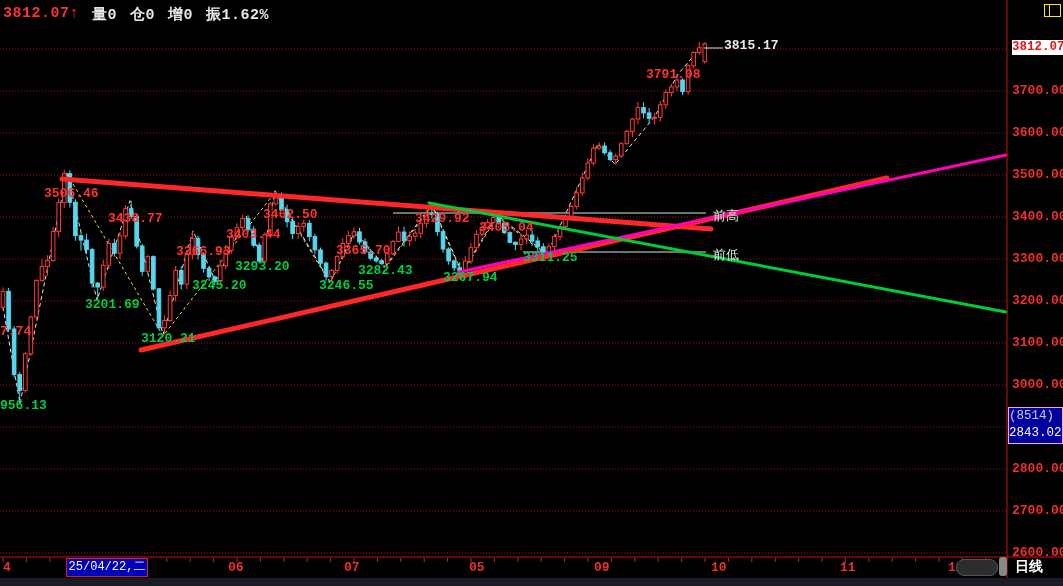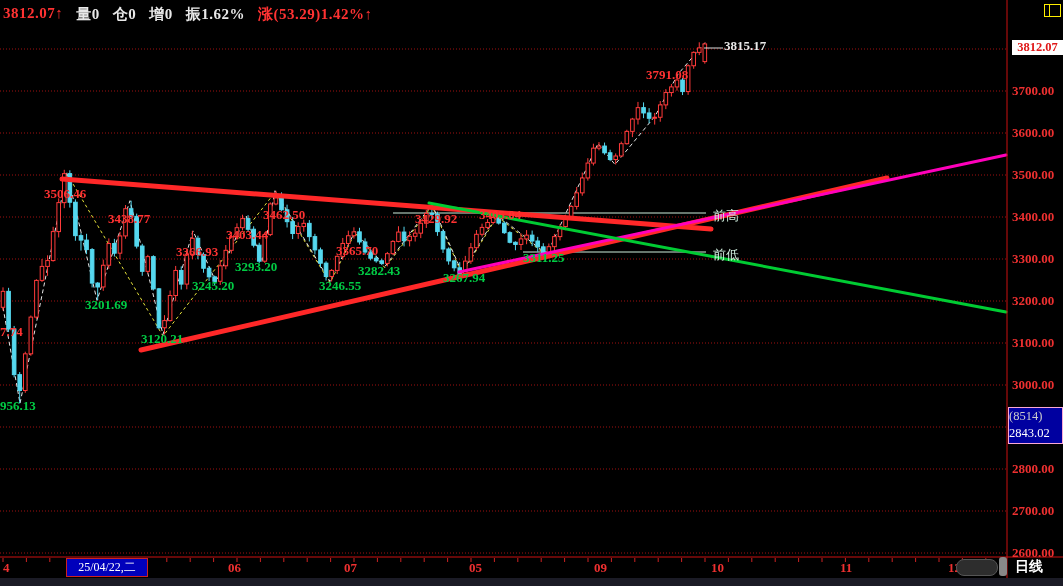--- a/index.html
+++ b/index.html
@@ -1,17 +1,17 @@
 <!DOCTYPE html>
 <html><head>
 <meta charset="utf-8">
 <style>
   html,body{margin:0;padding:0;background:#000;}
   #stage{position:relative;width:1063px;height:586px;background:#000;overflow:hidden;
-         font-family:Liberation Serif, serif;}
+         font-family:Liberation Mono, monospace;}
   #chart-svg{position:absolute;left:0;top:0;}
   #title-bar{position:absolute;left:3px;top:5px;display:flex;gap:13px;font-size:15px;
              font-weight:600;letter-spacing:.5px;white-space:nowrap;}
   .t-red{color:#ff3232;}
   .t-wht{color:#e8e8e8;}
   .ylabel{position:absolute;left:1012px;width:50px;font-size:13px;font-weight:600;color:#ee3030;}
   .mlabel{position:absolute;top:560px;font-size:13px;font-weight:600;color:#ee3030;}
   .swing{position:absolute;font-size:13px;font-weight:700;white-space:nowrap;}
   .sw-r{color:#ff3232;margin-top:16px;} .sw-g{color:#00cc44;} .sw-w{color:#e9e9e9;font-size:13px;} .sw-l{color:#cfeedd;font-weight:400;}
   #date-tag{position:absolute;left:66px;top:558px;width:80px;height:17px;background:#0000bb;
@@ -357,21 +357,20 @@
       <line x1="962.3999999999994" y1="558" x2="962.3999999999994" y2="562" stroke="#cc2222" stroke-width="1"></line>
       <line x1="985.7999999999994" y1="558" x2="985.7999999999994" y2="562" stroke="#cc2222" stroke-width="1"></line>
     </svg>
 
   <div id="title-bar">
     <span class="t-red">3812.07↑</span>
     <span class="t-wht">量0</span>
     <span class="t-wht">仓0</span>
     <span class="t-wht">增0</span>
     <span class="t-wht">振1.62%</span>
-    <span class="t-red">涨(53.29)1.42%↑</span>
   </div>
 
   <div id="corner-icon">
       <div class="pane"></div>
     </div>
 
   <div id="labels-layer">
       <div class="ylabel" style="left: 1012px; top: 41px;">3800.00</div>
       <div class="ylabel" style="left: 1012px; top: 83px;">3700.00</div>
       <div class="ylabel" style="left: 1012px; top: 125px;">3600.00</div>
@@ -392,21 +391,21 @@
       <div class="mlabel" style="left: 711px; top: 560px;">10</div>
       <div class="mlabel" style="left: 840px; top: 560px;">11</div>
       <div class="mlabel" style="left: 948px; top: 560px;">12</div>
       <div class="swing sw-r" style="left: 44px; top: 170px;">3506.46</div>
       <div class="swing sw-r" style="left: 108px; top: 195px;">3438.77</div>
       <div class="swing sw-r" style="left: 176px; top: 228px;">3366.93</div>
       <div class="swing sw-r" style="left: 226px; top: 211px;">3403.44</div>
       <div class="swing sw-r" style="left: 263px; top: 191px;">3462.50</div>
       <div class="swing sw-r" style="left: 336px; top: 227px;">3365.70</div>
       <div class="swing sw-r" style="left: 415px; top: 195px;">3429.92</div>
-      <div class="swing sw-r" style="left: 479px; top: 191px;">3405.04</div>
+      <div class="swing sw-r" style="left: 479px; top: 204px;">3405.04</div>
       <div class="swing sw-r" style="left: 646px; top: 51px;">3791.08</div>
       <div class="swing sw-r" style="left: 0px; top: 308px;">7.74</div>
       <div class="swing sw-g" style="left: 85px; top: 297px;">3201.69</div>
       <div class="swing sw-g" style="left: 141px; top: 331px;">3120.21</div>
       <div class="swing sw-g" style="left: 192px; top: 278px;">3245.20</div>
       <div class="swing sw-g" style="left: 235px; top: 259px;">3293.20</div>
       <div class="swing sw-g" style="left: 319px; top: 278px;">3246.55</div>
       <div class="swing sw-g" style="left: 358px; top: 263px;">3282.43</div>
       <div class="swing sw-g" style="left: 443px; top: 270px;">3267.94</div>
       <div class="swing sw-g" style="left: 523px; top: 250px;">3311.25</div>

